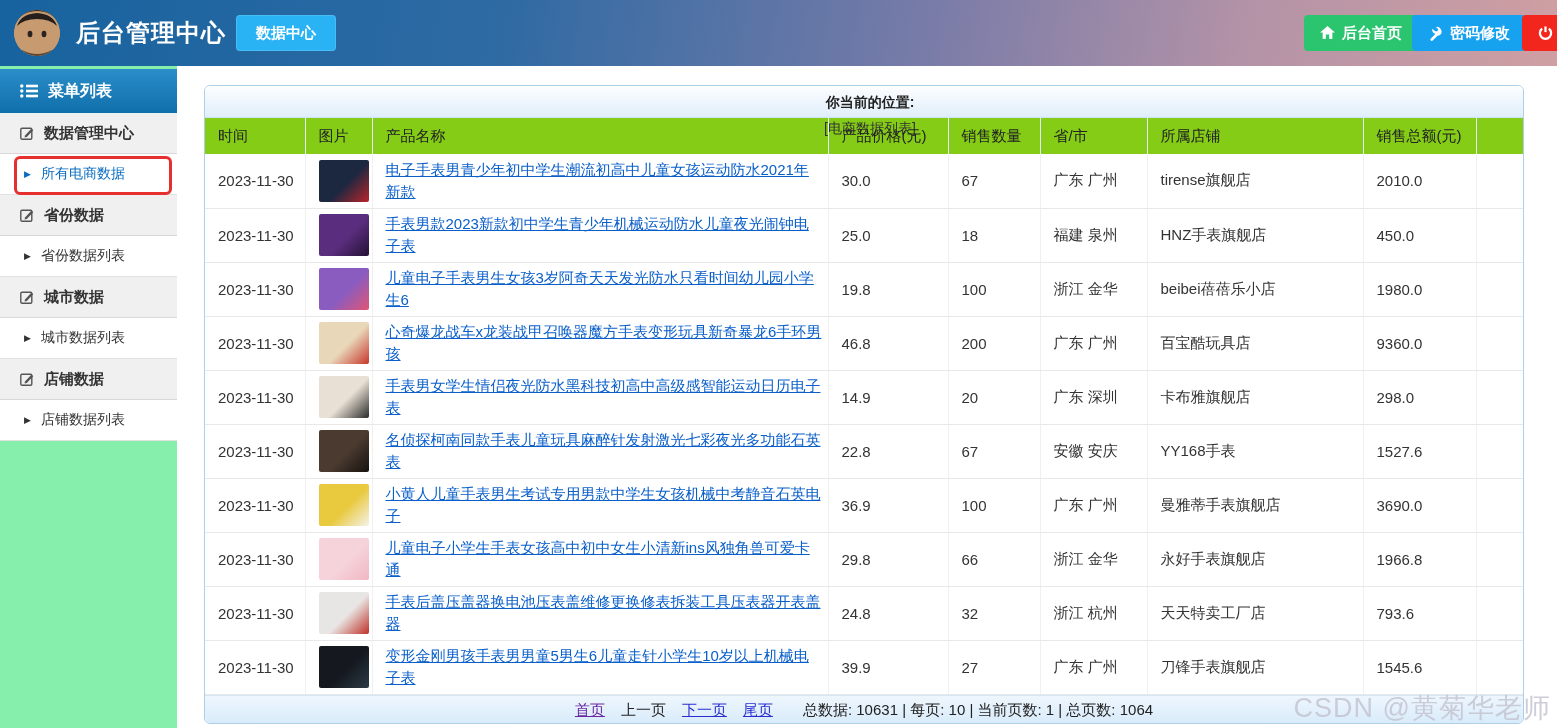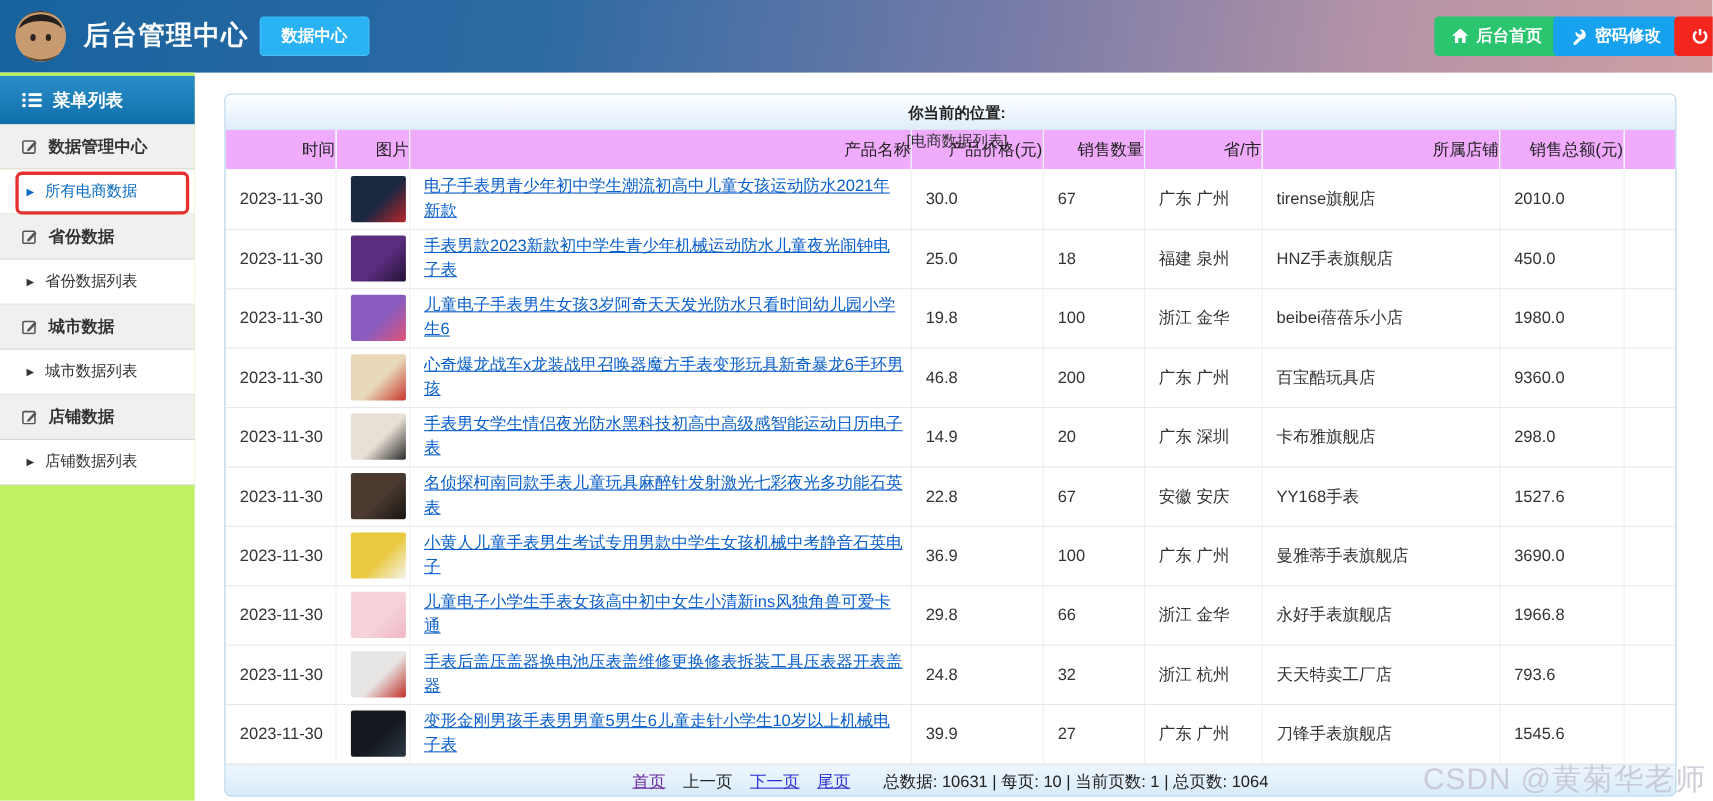--- a/index.html
+++ b/index.html
@@ -32,21 +32,21 @@
     position:absolute; top:15px; height:36px; line-height:36px; padding:0 16px;
     color:#fff; font-size:15px; font-weight:bold; border:none; border-radius:4px;
     cursor:pointer; white-space:nowrap; display:flex; align-items:center; gap:7px;margin-left:42px;
   }
   .btn-home { left:1262px; background:#2bc46f; }
   .btn-pass { left:1370px; background:#16a2ee; }
   .btn-logout { left:1480px; background:#f3261d; }
   .top-btn svg { flex:0 0 auto; }
 
   
-  .sidebar { position:absolute; left:0; top:66px; width:177px; bottom:0; background:#bef264;text-align:center; }
+  .sidebar { position:absolute; left:0; top:66px; width:177px; bottom:0; background:#86efac;text-align:center; }
   .menu-title {
     margin-top:3px; height:44px; display:flex; align-items:center; gap:10px;
     padding-left:20px; background:linear-gradient(#2b8ec9,#0f6fab);
     color:#fff; font-size:16px; font-weight:bold;
   }
   .menu-item {
     height:41px; display:flex; align-items:center; gap:10px; padding-left:20px;
     cursor:pointer; border-bottom:1px solid #e2e2e2; font-size:15px; color:#333;
   }
   .menu-item.category { background:#f0f0f0; font-weight:bold; border-bottom:1px solid #d8d8d8; }
@@ -72,22 +72,22 @@
     font-size:14px;
     flex-direction:column;
   }
   .breadcrumb b { color:#222; }
   .breadcrumb .loc { color:#333; }
 
   table.data {
     width:100%; border-collapse:collapse; table-layout:fixed;
   }
   table.data th {
-    height:36px; background:#f0abfc; font-size:15px; font-weight:normal; color:#222;
-    text-align:right; padding:0 0 0 13px; border-right:1px solid #e7f1fb;
+    height:36px; background:#84cc16; font-size:15px; font-weight:normal; color:#222;
+    text-align:left; padding:0 0 0 13px; border-right:1px solid #e7f1fb;
     white-space:nowrap; overflow:hidden;
   }
   table.data th:last-child { border-right:none; }
   table.data td {
     height:54px; padding:2px 6px 2px 13px; vertical-align:middle;
     border-bottom:1px solid #e8e8e8; border-right:1px solid #f0f0f0;
     font-size:15px; color:#333; overflow:hidden;
   }
   table.data td:last-child { border-right:none; }
   td.c-date { font-size:16px; }

